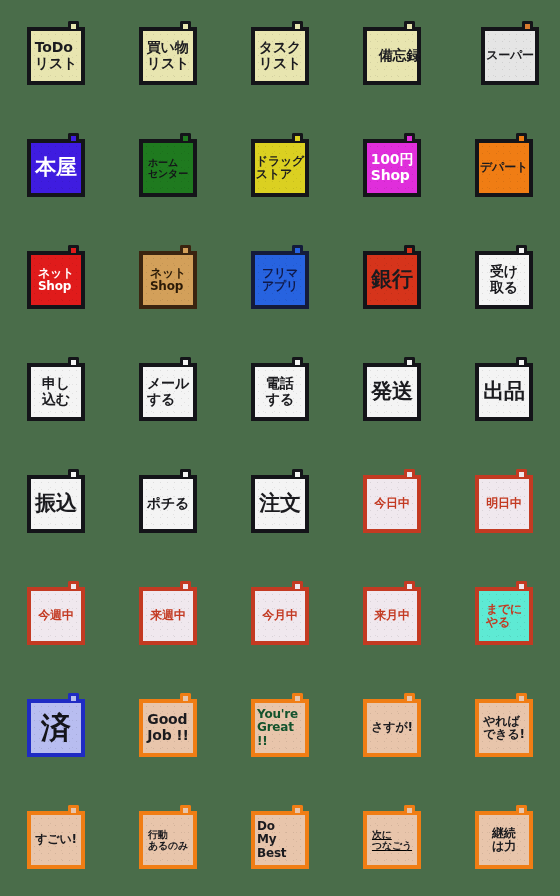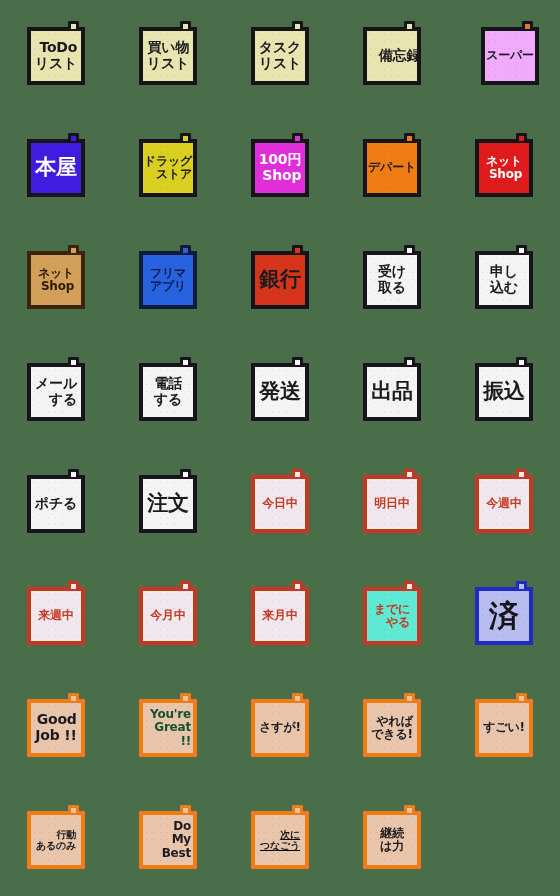--- a/index.html
+++ b/index.html
@@ -34,21 +34,21 @@
   .sticker {
     position: relative;
     width: 58px;
     height: 58px;
     box-sizing: border-box;
     border-style: solid;
     border-width: 4px;
     display: flex;
     align-items: center;
     justify-content: center;
-    text-align: right;
+    text-align: left;
     line-height: 1.12;
     overflow: visible;
   }
 
   
   .sticker-tab {
     position: absolute;
     top: -10px;
     right: 2px;
     width: 11px;
@@ -119,34 +119,42 @@
       </div>
     </div>
     <div class="grid-cell">
       <div class="sticker" style="background: rgb(232, 229, 176); border-color: rgb(20, 20, 25); padding-left: 15px;">
         <div class="sticker-tab" style="background: rgb(232, 229, 176); border-color: rgb(20, 20, 25);"></div>
         <div class="sticker-texture"></div>
         <div class="sticker-label t-md" style="color: rgb(27, 27, 31);">備忘録</div>
       </div>
     </div>
     <div class="grid-cell">
-      <div class="sticker" style="background: #f0abfc; border-color: rgb(20, 20, 25); margin-left: 12px;">
+      <div class="sticker" style="background: #e5e5e5; border-color: rgb(20, 20, 25); margin-left: 12px;">
         <div class="sticker-tab" style="background: rgb(217, 122, 46); border-color: rgb(20, 20, 25);"></div>
         <div class="sticker-texture"></div>
         <div class="sticker-label t-sm" style="color: rgb(27, 27, 31);">スーパー</div>
       </div>
     </div>
     <div class="grid-cell">
       <div class="sticker" style="background: rgb(63, 28, 224); border-color: rgb(20, 20, 25);">
         <div class="sticker-tab" style="background: rgb(63, 28, 224); border-color: rgb(20, 20, 25);"></div>
         <div class="sticker-texture"></div>
         <div class="sticker-label t-lg" style="color: rgb(255, 255, 255);">本屋</div>
       </div>
     </div>
     <div class="grid-cell">
+      <div class="sticker" style="background: rgb(31, 122, 31); border-color: rgb(20, 20, 25);">
+        <div class="sticker-tab" style="background: rgb(31, 122, 31); border-color: rgb(20, 20, 25);"></div>
+        <div class="sticker-texture"></div>
+        <div class="sticker-label t-xs" style="color: rgb(20, 20, 25);">ホーム
+センター</div>
+      </div>
+    </div>
+    <div class="grid-cell">
       <div class="sticker" style="background: rgb(219, 208, 33); border-color: rgb(20, 20, 25);">
         <div class="sticker-tab" style="background: rgb(219, 208, 33); border-color: rgb(20, 20, 25);"></div>
         <div class="sticker-texture"></div>
         <div class="sticker-label t-sm" style="color: rgb(27, 27, 31);">ドラッグ
 ストア</div>
       </div>
     </div>
     <div class="grid-cell">
       <div class="sticker" style="background: rgb(224, 46, 219); border-color: rgb(20, 20, 25);">
         <div class="sticker-tab" style="background: rgb(224, 46, 219); border-color: rgb(20, 20, 25);"></div>

